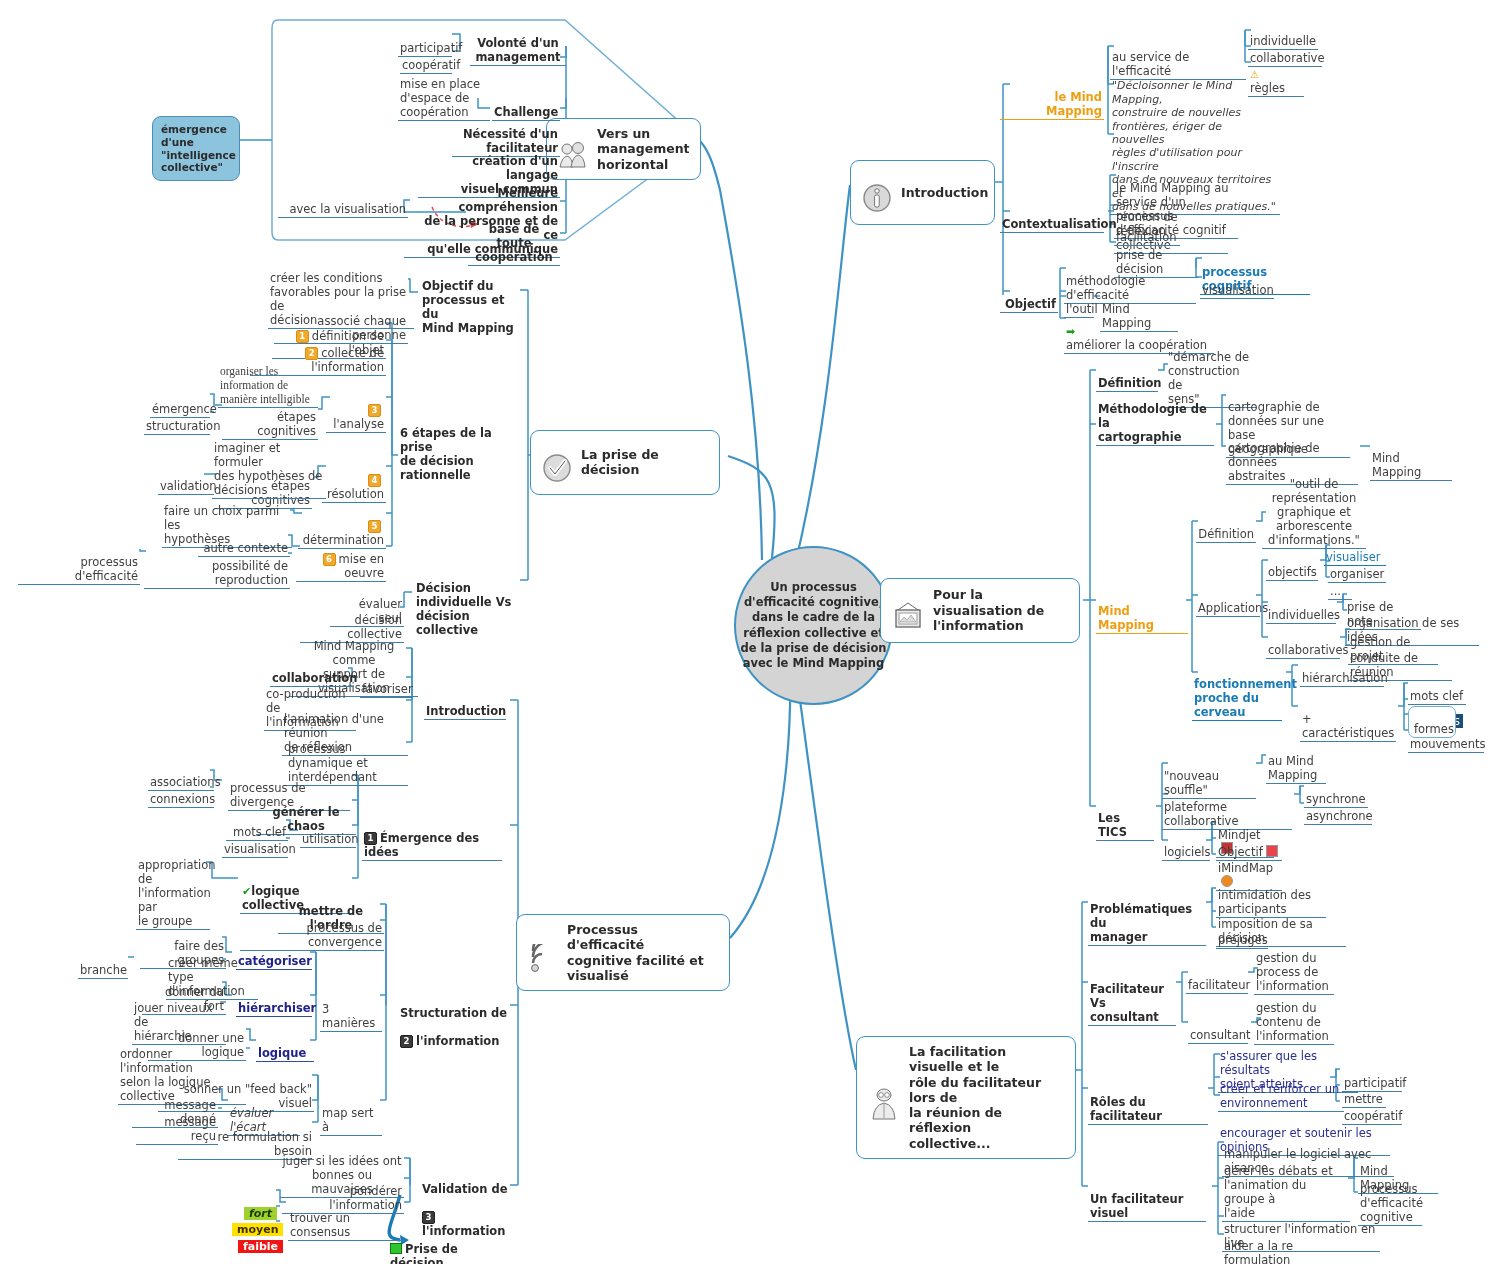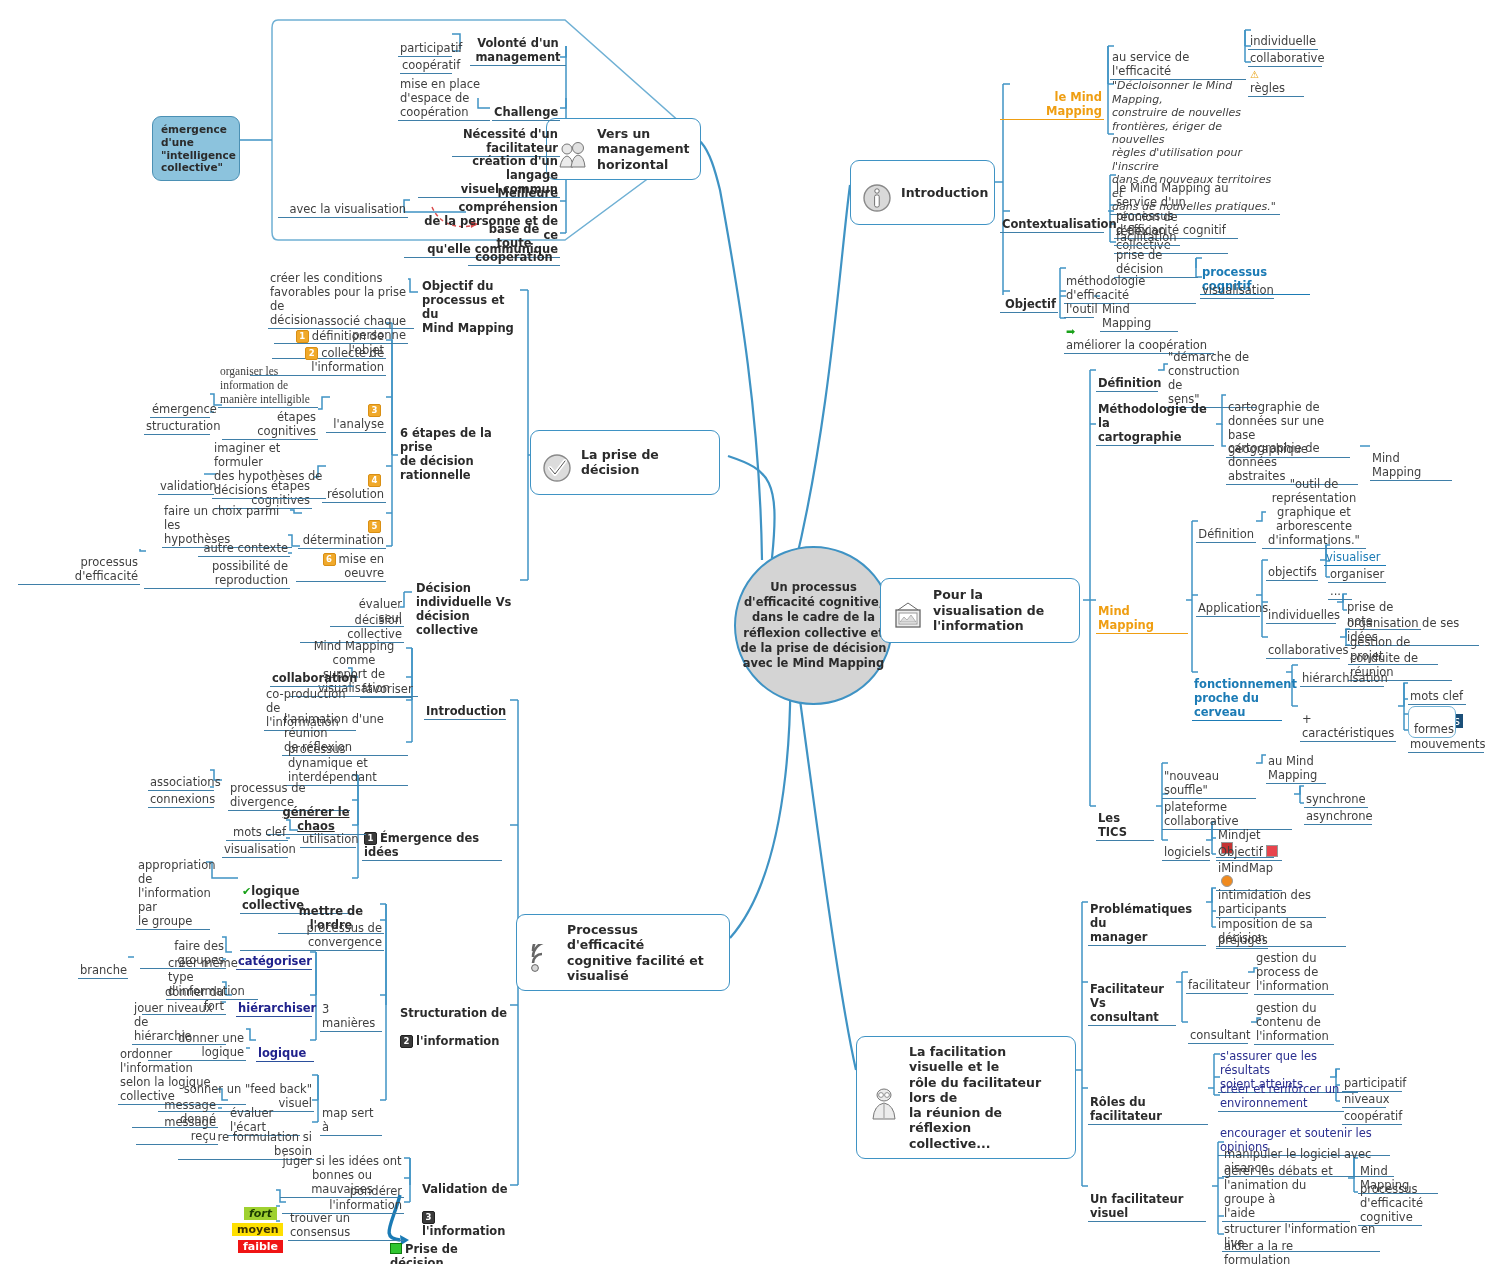--- a/index.html
+++ b/index.html
@@ -586,21 +586,21 @@
 interdépendant</span></div>
 
 <div class="n leaf bold" style="left:362px;top:817px;width:140px;">
   <span class="num dk">1</span><span>Émergence des idées</span></div>
 <div class="n leaf" style="left:228px;top:767px;width:122px;">
   <span>processus de divergence</span></div>
 <div class="n leaf r" style="left:148px;top:761px;width:66px;">
   <span>associations</span></div>
 <div class="n leaf r" style="left:148px;top:778px;width:66px;">
   <span>connexions</span></div>
-<div class="n leaf bold c" style="left:266px;top:791px;width:100px;text-decoration:underline;">
+<div class="n leaf bold c" style="left:256px;top:791px;width:100px;">
   <span>générer le chaos</span></div>
 <div class="n leaf" style="left:300px;top:818px;width:56px;">
   <span>utilisation</span></div>
 <div class="n leaf r" style="left:226px;top:811px;width:62px;">
   <span>mots clef</span></div>
 <div class="n leaf r" style="left:222px;top:828px;width:66px;">
   <span>visualisation</span></div>
 <div class="n leaf bold" style="left:240px;top:870px;width:114px;">
   <span class="checkg">✔</span><span>logique collective</span></div>
 <div class="n leaf" style="left:136px;top:844px;width:74px;">
@@ -641,21 +641,21 @@
 <div class="n leaf r" style="left:148px;top:1017px;width:98px;">
   <span>donner une logique</span></div>
 <div class="n leaf" style="left:118px;top:1033px;width:128px;">
   <span>ordonner l'information
 selon la logique collective</span></div>
 
 <div class="n leaf" style="left:320px;top:1092px;width:62px;">
   <span>map sert à</span></div>
 <div class="n leaf r" style="left:158px;top:1068px;width:156px;">
   <span>sonner un "feed back" visuel</span></div>
-<div class="n leaf" style="left:228px;top:1092px;width:72px;">
+<div class="n leaf" style="left:228px;top:1092px;width:72px;font-style:italic;">
   <span>évaluer l'écart</span></div>
 <div class="n leaf r" style="left:132px;top:1084px;width:86px;">
   <span>message donné</span></div>
 <div class="n leaf r" style="left:136px;top:1101px;width:82px;">
   <span>message reçu</span></div>
 <div class="n leaf r" style="left:178px;top:1116px;width:136px;">
   <span>re formulation si besoin</span></div>
 
 <div class="n leaf bold nb" style="left:420px;top:1168px;width:102px;">
   <span>Validation de</span><br>
@@ -800,21 +800,21 @@
   <span>Rôles du facilitateur</span></div>
 <div class="n leaf navy" style="left:1218px;top:1035px;width:140px;">
   <span>s'assurer que les résultats
 soient atteints</span></div>
 <div class="n leaf navy" style="left:1218px;top:1068px;width:126px;">
   <span>créer et renforcer un
 environnement</span></div>
 <div class="n leaf" style="left:1342px;top:1062px;width:60px;">
   <span>participatif</span></div>
 <div class="n leaf" style="left:1342px;top:1078px;width:44px;">
-  <span>niveaux</span></div>
+  <span>mettre</span></div>
 <div class="n leaf" style="left:1342px;top:1095px;width:60px;">
   <span>coopératif</span></div>
 <div class="n leaf navy" style="left:1218px;top:1112px;width:172px;">
   <span>encourager et soutenir les opinions</span></div>
 
 <div class="n leaf bold" style="left:1088px;top:1178px;width:118px;">
   <span>Un facilitateur visuel</span></div>
 <div class="n leaf" style="left:1222px;top:1133px;width:172px;">
   <span>manipuler le logiciel avec aisance</span></div>
 <div class="n leaf" style="left:1222px;top:1150px;width:128px;">

